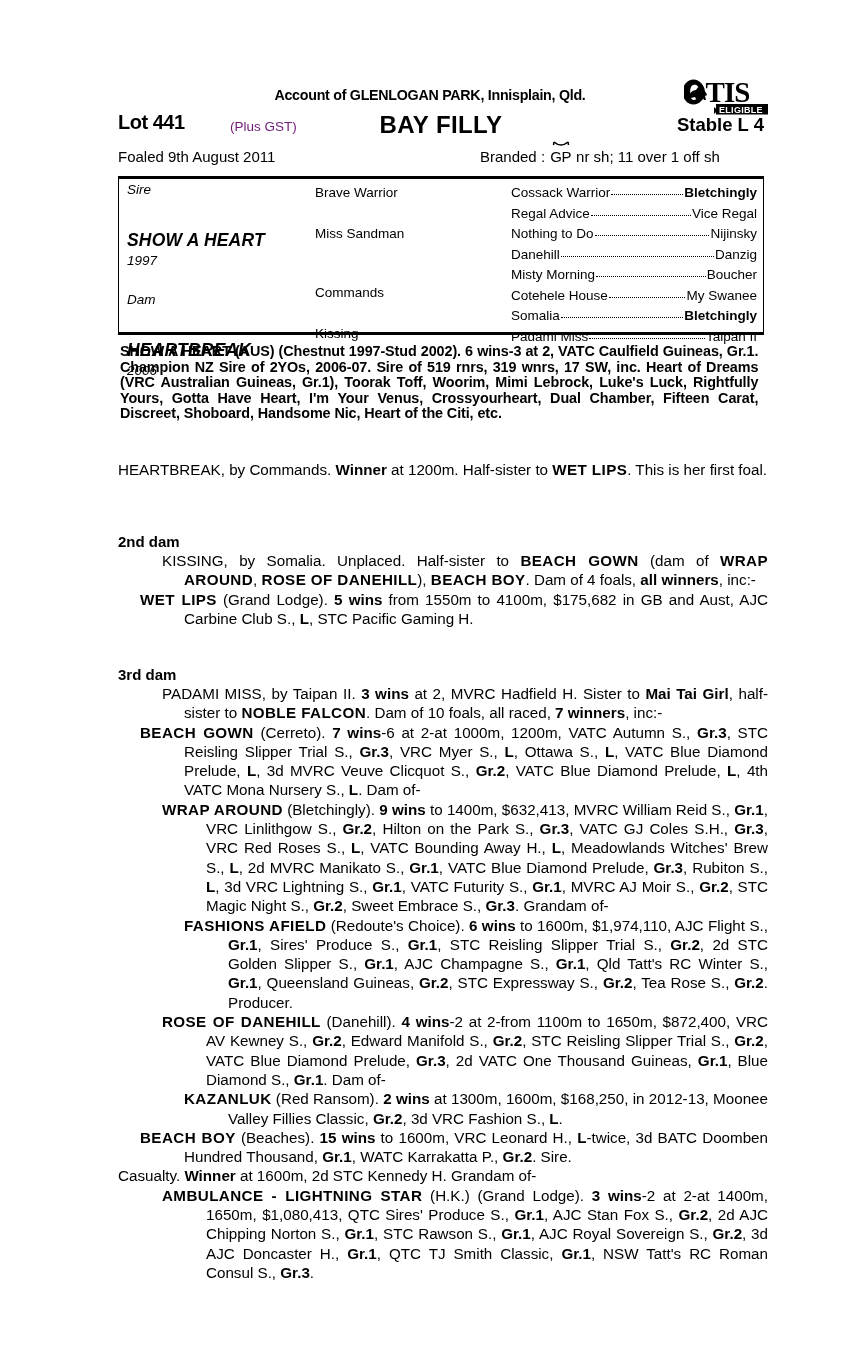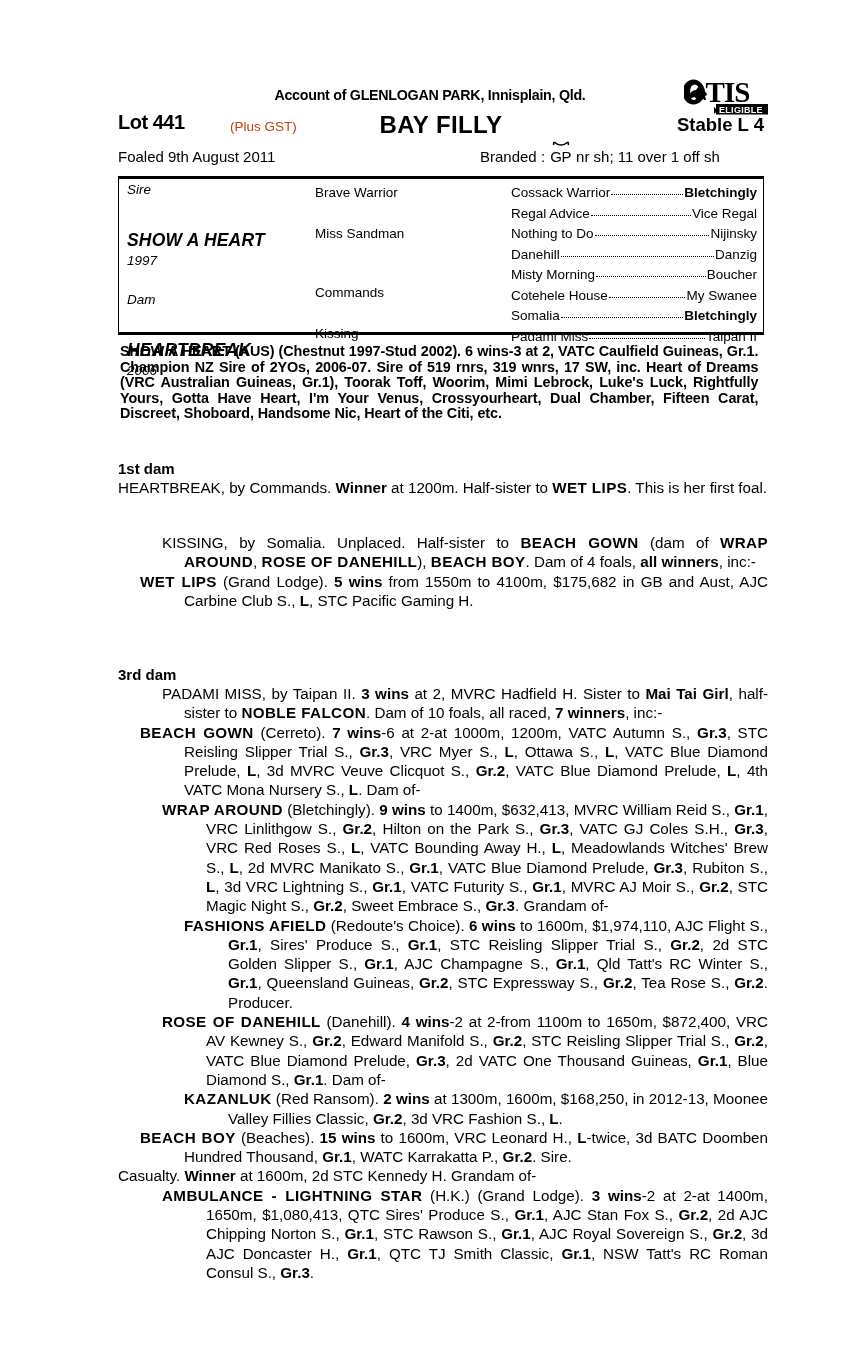--- a/index.html
+++ b/index.html
@@ -18,21 +18,21 @@
     text-align:center;
     font-weight:bold; font-size:15.5px;
     letter-spacing:-0.3px;
     transform:scaleX(0.92); transform-origin:center top;
   }
 
   .otis { position:absolute; left:684px; top:77px; width:84px; height:38px; }
 
   .lotrow { position:absolute; left:118px; top:111px; width:646px; height:34px; }
   .lotname { position:absolute; left:0; top:0; font-size:20px; font-weight:bold; letter-spacing:-0.5px; }
-  .gst { position:absolute; left:112px; top:8px; font-size:13.5px; color:#c2410c; }
+  .gst { position:absolute; left:112px; top:8px; font-size:13.5px; color:#701a75; }
   .sextitle { position:absolute; left:0; top:0; width:646px; text-align:center; font-size:24px; font-weight:bold; letter-spacing:0.4px; }
   .stable { position:absolute; right:0; top:3px; font-size:18.5px; font-weight:bold; }
 
   .foaled { position:absolute; left:118px; top:148px; font-size:15px; }
   .branded { position:absolute; left:480px; top:148px; font-size:15px; white-space:nowrap; }
   .brandglyph { position:relative; display:inline-block; padding:0 1px; }
   .brandglyph .letters { font-size:15px; letter-spacing:-0.5px; }
   .brandglyph .horn {
     position:absolute; left:50%; top:-7px; transform:translateX(-50%);
     width:17px; height:8px;
@@ -190,25 +190,25 @@
         <span class="a">Padami Miss</span>
         <span class="dots"></span>
         <span class="b">Taipan II</span>
       </div>
     </div>
   </div>
 
   <div class="siretext">SHOW A HEART (AUS) (Chestnut 1997-Stud 2002). 6 wins-3 at 2, VATC Caulfield Guineas, Gr.1. Champion NZ Sire of 2YOs, 2006-07. Sire of 519 rnrs, 319 wnrs, 17 SW, inc. Heart of Dreams (VRC Australian Guineas, Gr.1), Toorak Toff, Woorim, Mimi Lebrock, Luke's Luck, Rightfully Yours, Gotta Have Heart, I'm Your Venus, Crossyourheart, Dual Chamber, Fifteen Carat, Discreet, Shoboard, Handsome Nic, Heart of the Citi, etc.</div>
 
   <div class="block" style="top:460px">
-    <div class="damhead">1st dam</div>
     <div class="p hang1"><span>HEARTBREAK, by Commands. </span><b>Winner</b><span> at 1200m. Half-sister to </span><b class="nb">WET LIPS</b><span>. This is her first foal.</span></div>
   </div>
 
   <div class="block" style="top:533px">
+    <div class="damhead">2nd dam</div>
     <div class="p hang2"><span>KISSING, by Somalia. Unplaced. Half-sister to </span><b class="nb">BEACH GOWN</b><span> (dam of </span><b class="nb">WRAP AROUND</b><span>, </span><b class="nb">ROSE OF DANEHILL</b><span>), </span><b class="nb">BEACH BOY</b><span>. Dam of 4 foals, </span><b>all winners</b><span>, inc:-</span></div>
     <div class="p hang3"><b class="nb">WET LIPS</b><span> (Grand Lodge). </span><b>5 wins</b><span> from 1550m to 4100m, $175,682 in GB and Aust, AJC Carbine Club S., </span><b>L</b><span>, STC Pacific Gaming H.</span></div>
   </div>
 
   <div class="block" style="top:666px">
     <div class="damhead">3rd dam</div>
 
     <div class="p hang2"><span>PADAMI MISS, by Taipan II. </span><b>3 wins</b><span> at 2, MVRC Hadfield H. Sister to </span><b>Mai Tai Girl</b><span>, half-sister to </span><b class="nb">NOBLE FALCON</b><span>. Dam of 10 foals, all raced, </span><b>7 winners</b><span>, inc:-</span></div>
 
     <div class="p hang3"><b class="nb">BEACH GOWN</b><span> (Cerreto). </span><b>7 wins</b><span class="rich">-6 at 2-at 1000m, 1200m, VATC Autumn S., <b>Gr.3</b>, STC Reisling Slipper Trial S., <b>Gr.3</b>, VRC Myer S., <b>L</b>, Ottawa S., <b>L</b>, VATC Blue Diamond Prelude, <b>L</b>, 3d MVRC Veuve Clicquot S., <b>Gr.2</b>, VATC Blue Diamond Prelude, <b>L</b>, 4th VATC Mona Nursery S., <b>L</b>. Dam of-</span></div>

